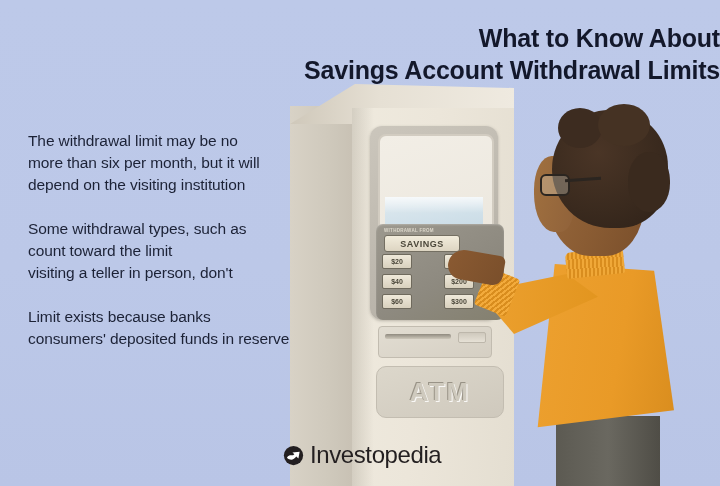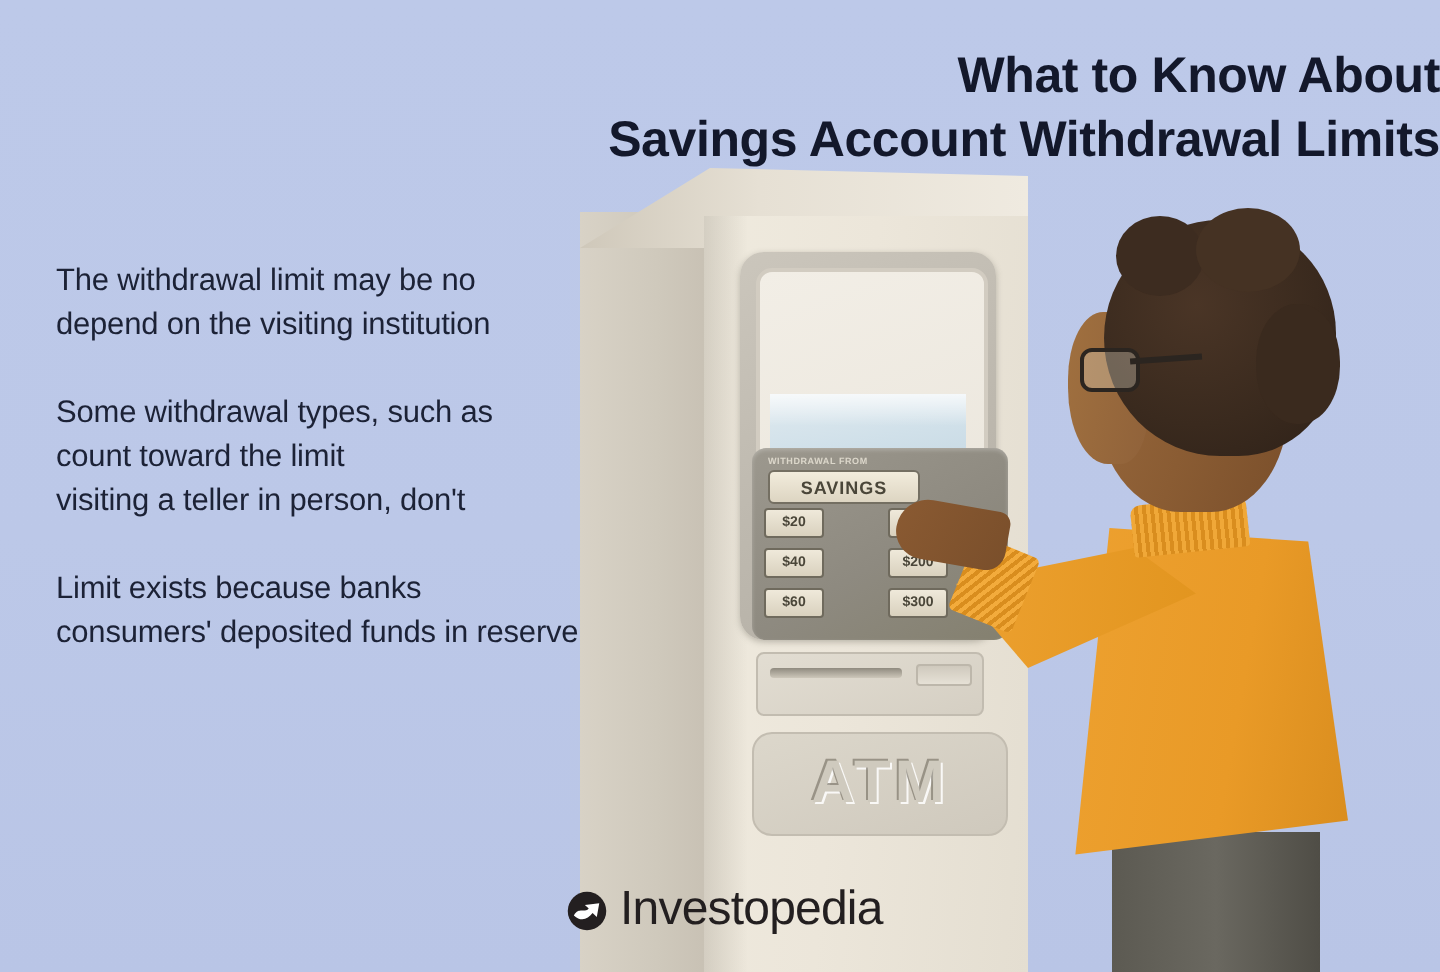--- a/index.html
+++ b/index.html
@@ -198,21 +198,21 @@
     width: 126px;
     height: 50px;
     border-radius: 10px;
     background: linear-gradient(160deg, #dcd7cb 0%, #cfc9bd 100%);
     border: 1px solid #c3bdb1;
     display: flex;
     align-items: center;
     justify-content: center;
   }
   .atm-plaque-text {
-    font-size: 30px;
+    font-size: 26px;
     font-weight: bold;
     letter-spacing: 2px;
     color: #cfcabe;
     text-shadow: -1px -1px 0 rgba(120,114,102,.65), 1px 1px 0 rgba(255,255,255,.85);
   }
 
   
   .person {
     position: absolute;
     left: 470px;
@@ -467,20 +467,21 @@
   </div>
 
   <div class="title">
     <span class="line">What to Know About</span>
     <span class="line">Savings Account Withdrawal Limits</span>
   </div>
 
   <div class="bullets">
     <div class="bullet">
       <span class="line">The withdrawal limit may be no</span>
+      <span class="line">more than six per month, but it will</span>
       <span class="line">depend on the visiting institution</span>
     </div>
     <div class="bullet">
       <span class="line">Some withdrawal types, such as</span>
       <span class="line">count toward the limit</span>
       <span class="line">visiting a teller in person, don't</span>
     </div>
     <div class="bullet">
       <span class="line">Limit exists because banks</span>
       <span class="line">consumers' deposited funds in reserve</span>

